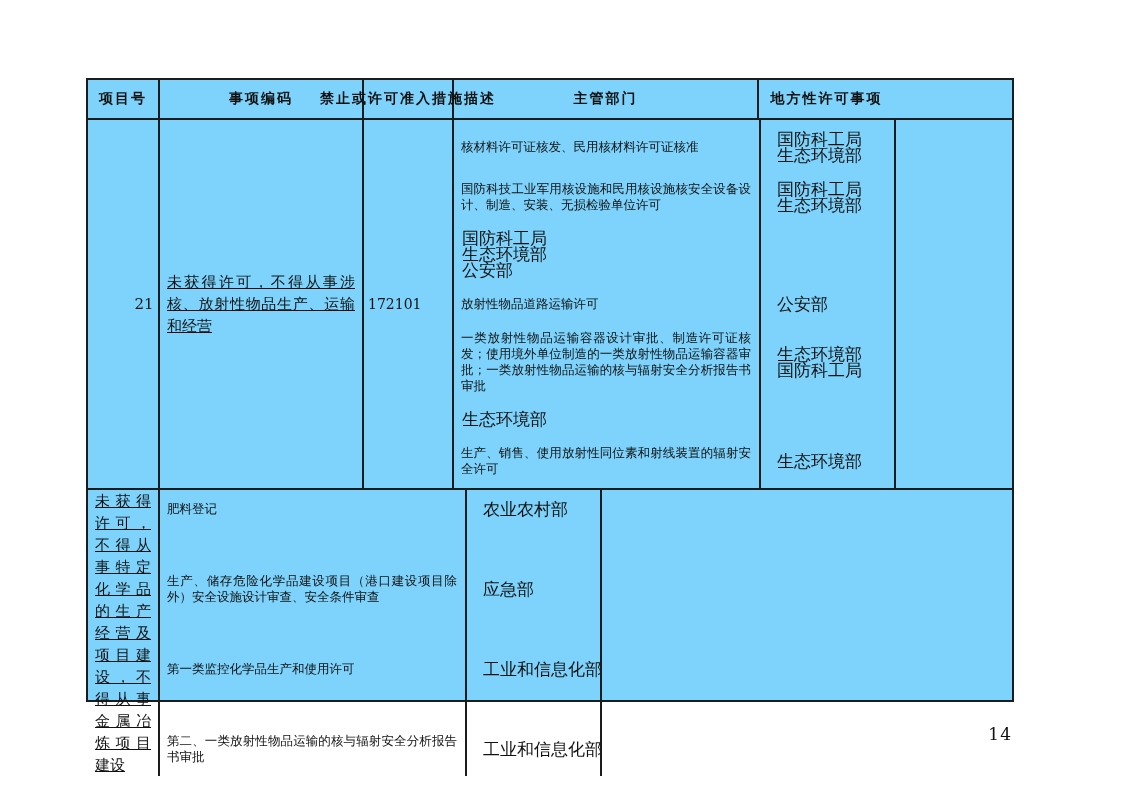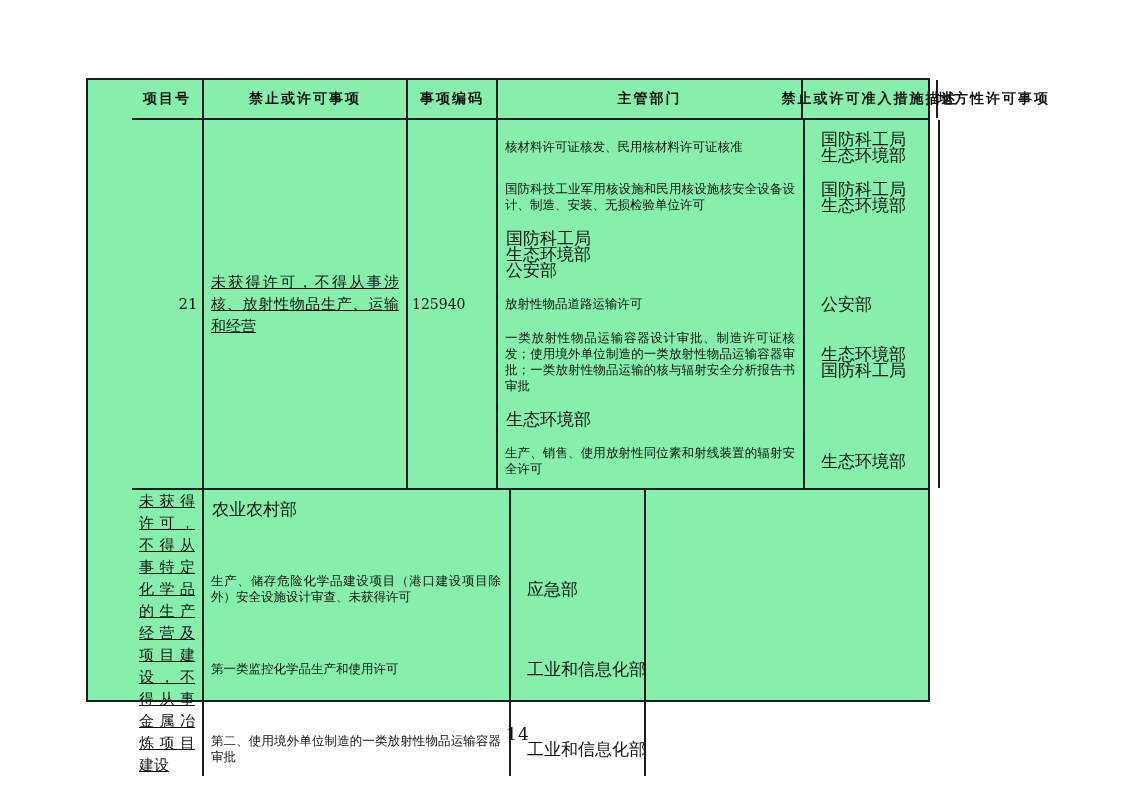--- a/index.html
+++ b/index.html
@@ -11,25 +11,24 @@
     overflow: hidden;
     font-family: "DejaVu Serif", "Liberation Serif", serif;
     color: #111111;
   }
   .sheet { position: relative; width: 1122px; height: 793px; background: #ffffff; }
 
   .doc-table {
     position: absolute;
     left: 86px;
     top: 78px;
-    width: 844px;
+    width: 928px;
     border: 2px solid #1c1c1c;
     box-sizing: border-box;
-    background: #86efac;
-    padding-left: 44px;
+    background: #7dd3fc;
   }
 
   .trow {
     display: grid;
     grid-template-columns: 72px 204px 90px 1fr;
     box-sizing: border-box;
   }
   .trow + .trow { border-top: 2px solid #1c1c1c; }
 
   .cell {
@@ -104,49 +103,48 @@
     padding-left: 8px;
     font-size: 17px;
     line-height: 16px;
   }
   .m-dept .dept-line { display: block; white-space: nowrap; }
   .m-local { flex: 1; }
 
   .page-number {
     position: absolute;
     top: 724px;
-    left: 16px;
+    left: 8px;
     width: 1004px;
-    text-align: center;
+    text-align: right;
     font-size: 17px;
     letter-spacing: 1px;
   }
 </style>
 </head>
 <body>
 
 <div class="sheet">
 
   <div class="doc-table">
 
     <div class="trow header-row">
       <div class="cell bordered">项目号</div>
-      <div class="cell bordered">禁止或许可事项</div>
       <div class="cell bordered">事项编码</div>
+      <div class="cell bordered">禁止或许可准入措施描述</div>
       <div class="cell bordered">主管部门</div>
-      <div class="cell bordered">禁止或许可准入措施描述</div>
       <div class="cell">地方性许可事项</div>
     </div>
 
     <div class="trow row-21">
       <div class="cell bordered itemno-cell">21</div>
       <div class="cell bordered matter-cell">
         <span class="matter-text">未获得许可，不得从事涉核、放射性物品生产、运输和经营</span>
       </div>
-      <div class="cell bordered code-cell">125940</div>
+      <div class="cell bordered code-cell">172101</div>
 
       <div class="measures-region">
         <div class="vline v1"></div>
         <div class="vline v2"></div>
 
         <div class="measure">
           <div class="m-desc">核材料许可证核发、民用核材料许可证核准</div>
           <div class="m-dept">
             <span class="dept-line">国防科工局</span>
             <span class="dept-line">生态环境部</span>
@@ -209,44 +207,45 @@
     <div class="trow row-22">
       <div class="cell bordered matter-cell">
         <span class="matter-text">未获得许可，不得从事特定化学品的生产经营及项目建设，不得从事金属冶炼项目建设</span>
       </div>
 
       <div class="measures-region">
         <div class="vline v1"></div>
         <div class="vline v2"></div>
 
         <div class="measure">
+          <div class="m-desc">肥料登记</div>
           <div class="m-dept">
             <span class="dept-line">农业农村部</span>
           </div>
           <div class="m-local"></div>
         </div>
 
         <div class="measure">
-          <div class="m-desc">生产、储存危险化学品建设项目（港口建设项目除外）安全设施设计审查、未获得许可</div>
+          <div class="m-desc">生产、储存危险化学品建设项目（港口建设项目除外）安全设施设计审查、安全条件审查</div>
           <div class="m-dept">
             <span class="dept-line">应急部</span>
           </div>
           <div class="m-local"></div>
         </div>
 
         <div class="measure">
           <div class="m-desc">第一类监控化学品生产和使用许可</div>
           <div class="m-dept">
             <span class="dept-line">工业和信息化部</span>
           </div>
           <div class="m-local"></div>
         </div>
 
         <div class="measure">
-          <div class="m-desc">第二、使用境外单位制造的一类放射性物品运输容器审批</div>
+          <div class="m-desc">第二、一类放射性物品运输的核与辐射安全分析报告书审批</div>
           <div class="m-dept">
             <span class="dept-line">工业和信息化部</span>
           </div>
           <div class="m-local"></div>
         </div>
       </div>
     </div>
 
   </div>
 

